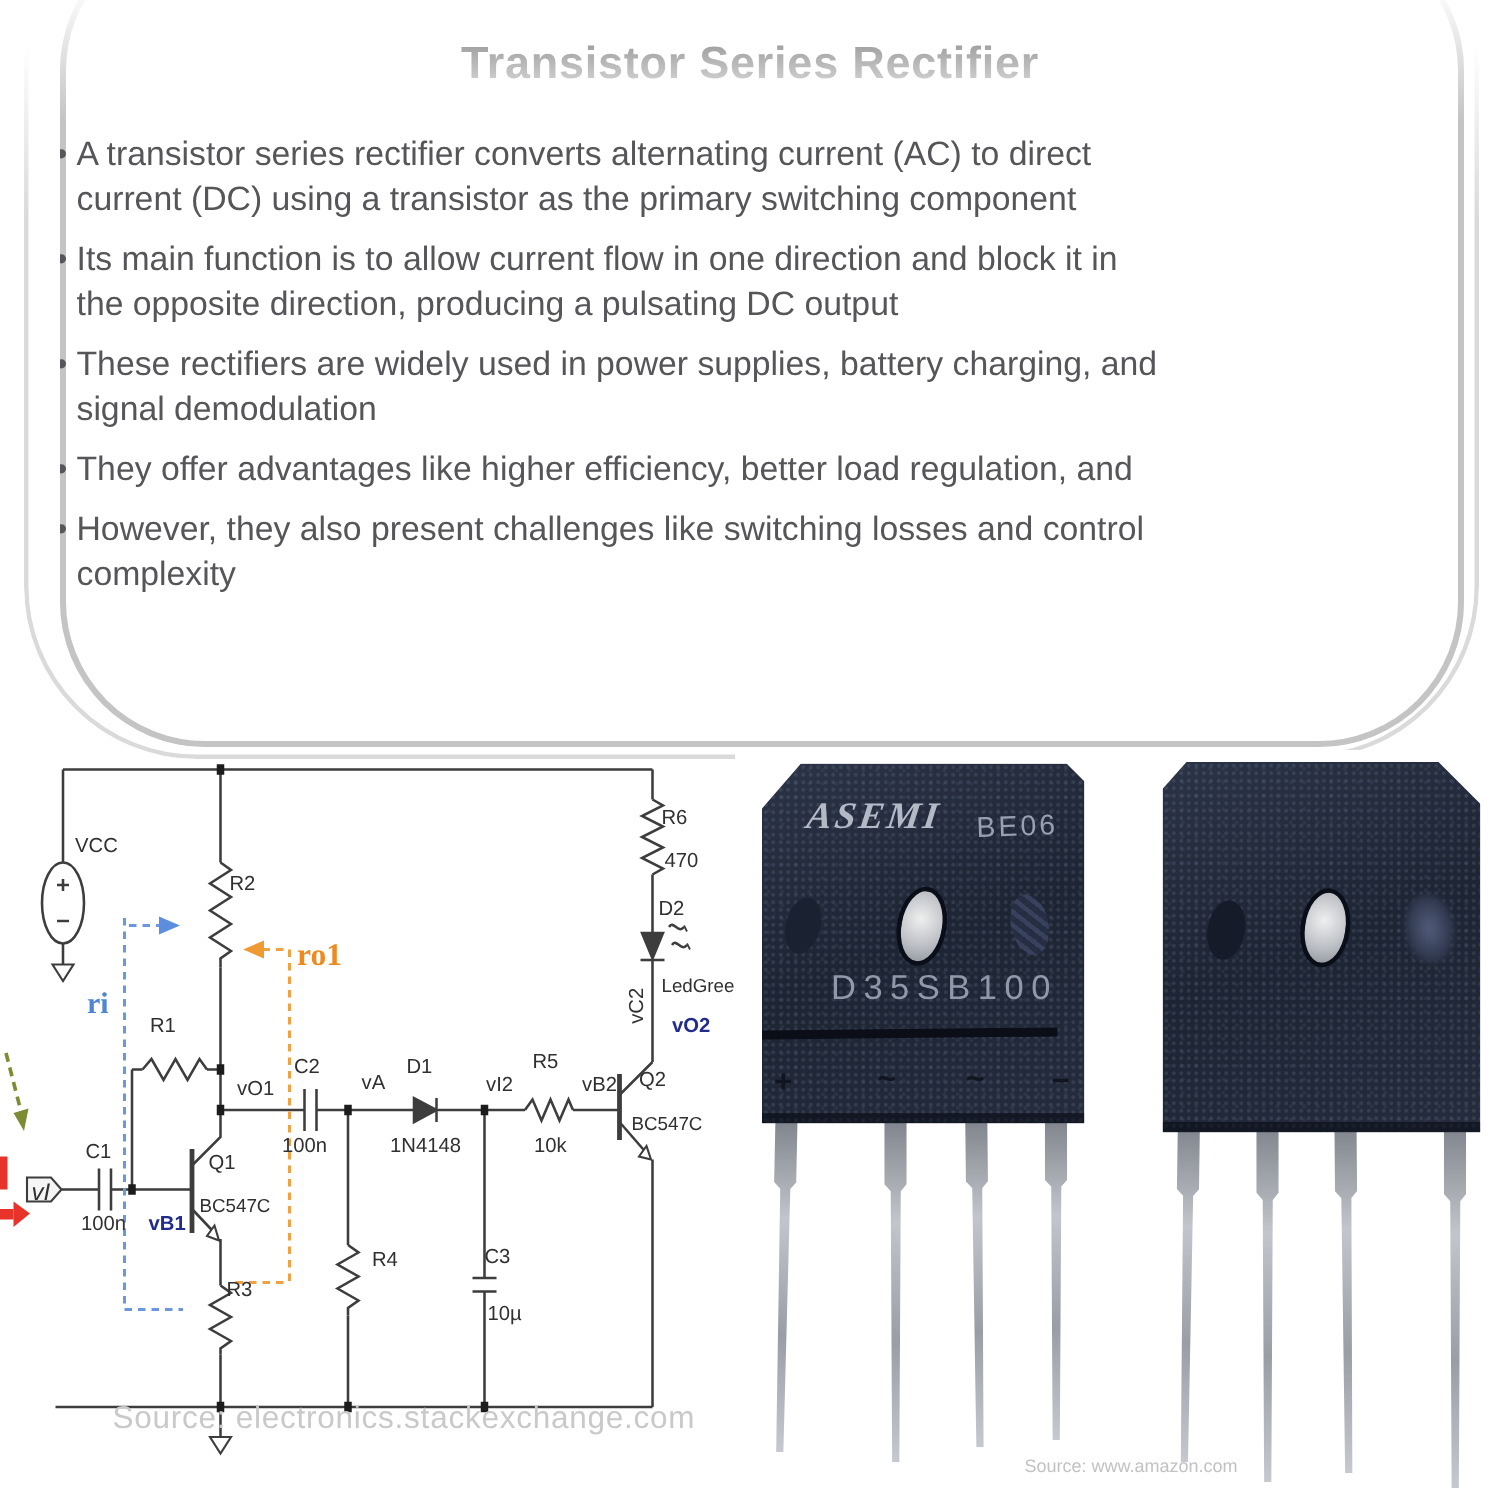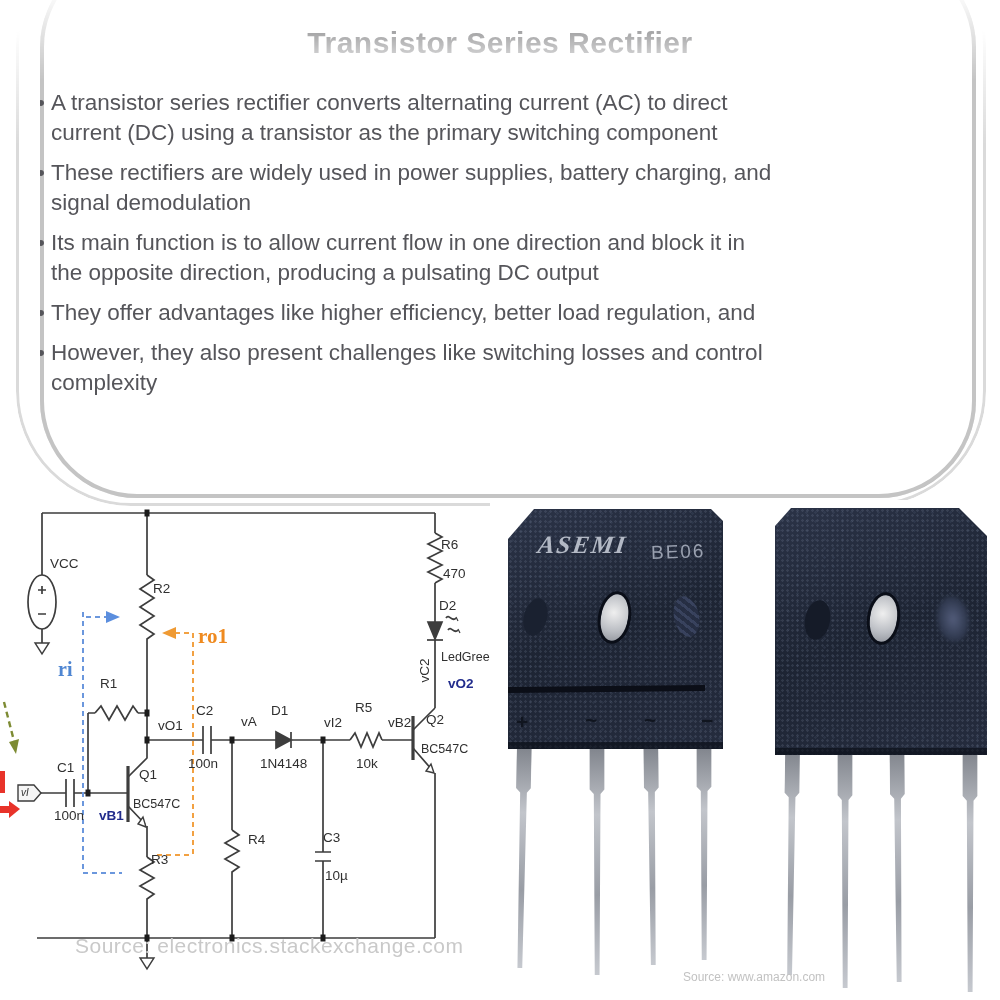--- a/index.html
+++ b/index.html
@@ -28,21 +28,21 @@
 
   
   .circuit{position:absolute;left:0;top:490px;width:490px;height:510px;}
   .circuit svg{position:absolute;left:0;top:0;}
   .clabel{position:absolute;font-size:13.5px;color:#303030;white-space:nowrap;}
   .clabel.small{font-size:12.5px;}
   .clabel.navy{color:#222c8c;font-weight:700;}
   .clabel.blue{color:#4f86d2;font-weight:700;font-size:20px;font-family:"Liberation Serif",serif;}
   .clabel.orange{color:#ef8a1f;font-weight:700;font-size:21px;font-family:"Liberation Serif",serif;}
   .clabel.rot{transform:rotate(-90deg);}
-  .clabel.tagtext{font-size:10px;font-style:italic;}
+  .clabel.tagtext{font-size:16px;font-style:italic;}
   .circuit-source{position:absolute;left:75px;top:444px;font-size:21px;color:#c9c9c9;
       letter-spacing:.5px;white-space:nowrap;}
 
   
   .photos{position:absolute;left:490px;top:500px;width:510px;height:500px;background:#ffffff;}
   .leg{position:absolute;width:16px;
       background:linear-gradient(180deg,#7f838b,#c2c5cb 30%,#999da5 65%,#c6c9cf);
       clip-path:polygon(4% 0,96% 0,96% 19%,72% 21%,66% 100%,36% 100%,30% 21%,4% 19%);}
   .chip{position:absolute;
       background-image:
@@ -76,26 +76,26 @@
   <h1 class="title">Transistor Series Rectifier</h1>
 
   <div class="bubble-outer"></div>
   <div class="bubble">
     <ul class="bullets">
       <li>
         <span class="bl">A transistor series rectifier converts alternating current (AC) to direct</span>
         <span class="bl">current (DC) using a transistor as the primary switching component</span>
       </li>
       <li>
+        <span class="bl">Its main function is to allow current flow in one direction and block it in</span>
+        <span class="bl">the opposite direction, producing a pulsating DC output</span>
+      </li>
+      <li>
         <span class="bl">These rectifiers are widely used in power supplies, battery charging, and</span>
         <span class="bl">signal demodulation</span>
-      </li>
-      <li>
-        <span class="bl">Its main function is to allow current flow in one direction and block it in</span>
-        <span class="bl">the opposite direction, producing a pulsating DC output</span>
       </li>
       <li>
         <span class="bl">They offer advantages like higher efficiency, better load regulation, and</span>
       </li>
       <li>
         <span class="bl">However, they also present challenges like switching losses and control</span>
         <span class="bl">complexity</span>
       </li>
     </ul>
   </div>
@@ -232,20 +232,21 @@
     <div class="leg" style="left:472px;top:250px;height:242px"></div>
 
     <div class="chip" style="left:18px;top:9px;width:215px;height:240px;
                 clip-path:polygon(26px 0, calc(100% - 12px) 0, 100% 12px, 100% 100%, 0 100%, 0 30px);">
       <span class="brand">ASEMI</span>
       <span class="model">BE06</span>
       <div class="hole" style="left:16px;top:89px;width:23px;height:38px;background:#1a2130;transform:rotate(14deg)"></div>
       <div class="hole thru" style="left:90px;top:82px;width:27px;height:47px;transform:rotate(10deg)"></div>
       <div class="hole" style="left:166px;top:87px;width:25px;height:41px;opacity:.85;transform:rotate(-12deg);
                   background:repeating-linear-gradient(50deg,#3c4663 0 3px,#272f45 3px 7px)"></div>
+      <span class="part">D35SB100</span>
       <div class="groove"></div>
       <span class="term" style="left:8px;top:201px">+</span>
       <span class="term" style="left:77px;top:199px">~</span>
       <span class="term" style="left:136px;top:199px">~</span>
       <span class="term" style="left:193px;top:200px">−</span>
       <div class="bottom-strip"></div>
     </div>
 
     <div class="chip" style="left:285px;top:8px;width:212px;height:247px;
                 clip-path:polygon(16px 0, calc(100% - 28px) 0, 100% 28px, 100% 100%, 0 100%, 0 18px);">

